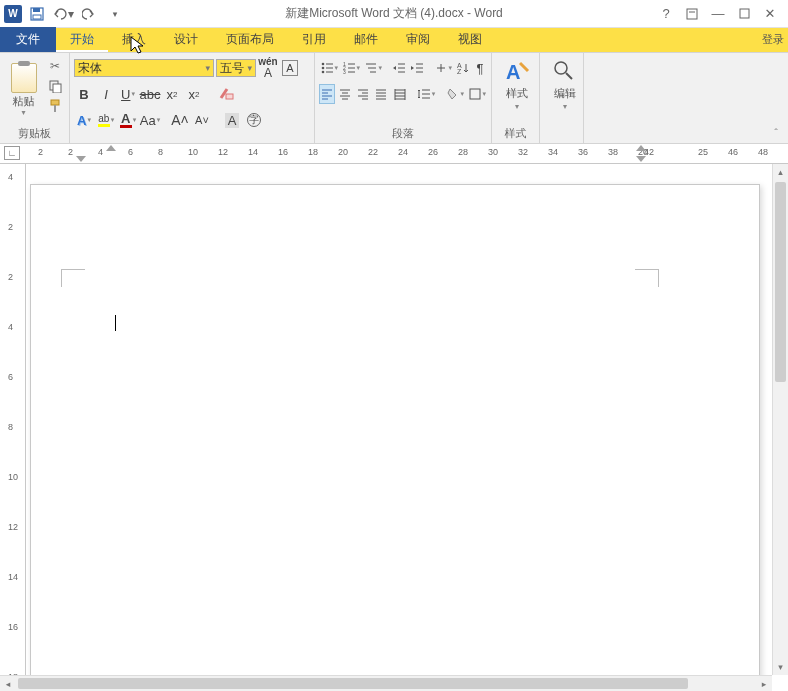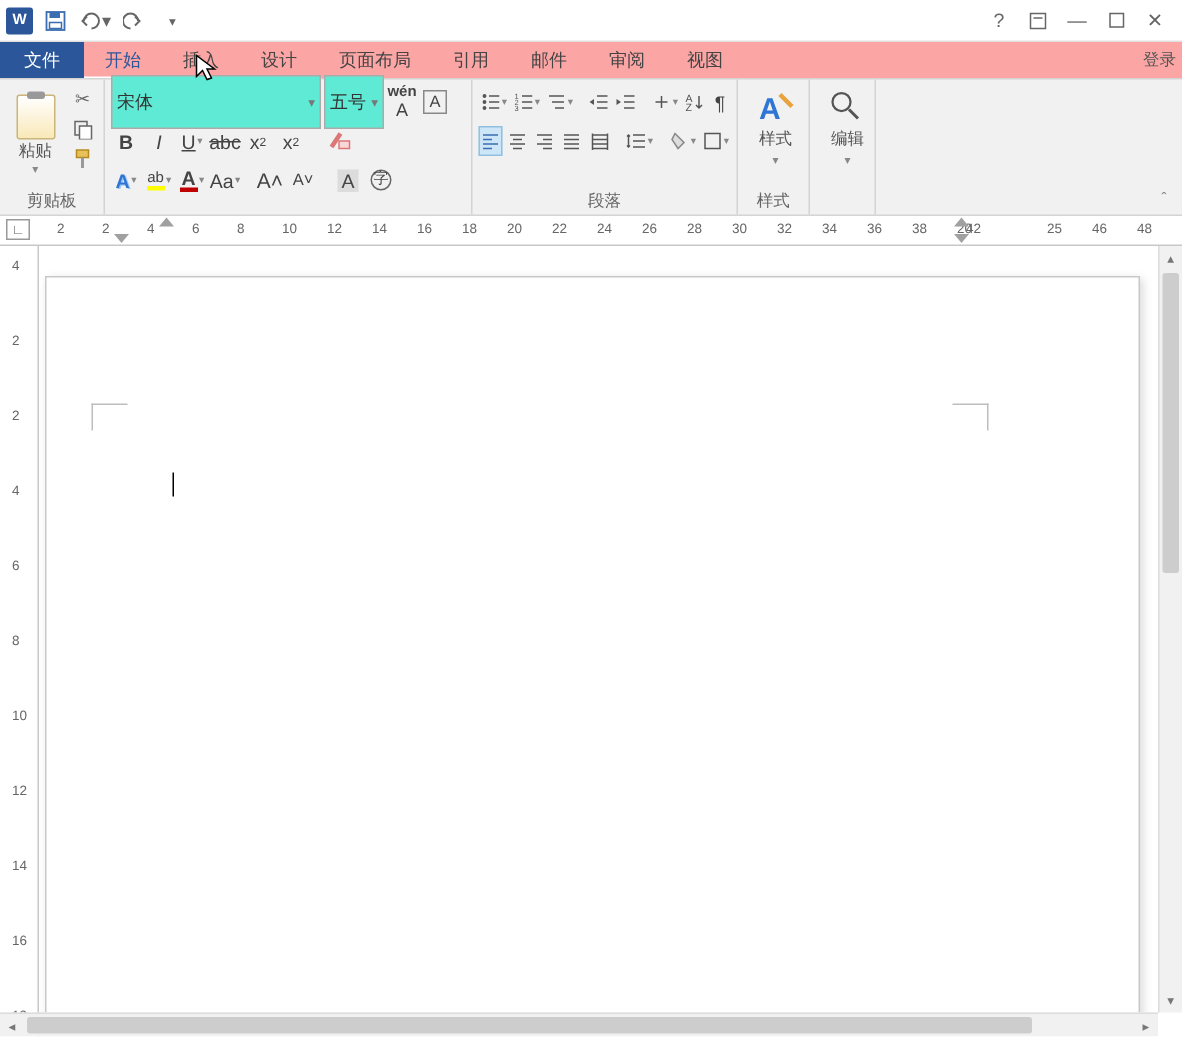--- a/index.html
+++ b/index.html
@@ -9,21 +9,21 @@
 .titlebar { height:28px; background:#fff; display:flex; align-items:center; border-bottom:1px solid #e1e1e1; position:relative; }
 .qat { display:flex; align-items:center; gap:4px; padding-left:4px; }
 .app-icon { width:18px; height:18px; background:#2b579a; color:#fff; display:flex; align-items:center; justify-content:center; font-size:10px; font-weight:bold; border-radius:2px; }
 .qat-btn { width:22px; height:22px; display:flex; align-items:center; justify-content:center; color:#666; cursor:pointer; }
 .title-text { position:absolute; left:50%; transform:translateX(-50%); color:#666; font-size:12px; }
 .win-controls { position:absolute; right:0; display:flex; gap:2px; padding-right:6px; }
 .win-btn { width:24px; height:22px; display:flex; align-items:center; justify-content:center; color:#666; font-size:13px; cursor:pointer; }
 .login-cn { position:absolute; right:0; top:30px; font-size:11px; color:#555; padding:2px 4px; }
 
 
-.tabs { height:24px; display:flex; align-items:center; background:#fca5a5; }
+.tabs { height:24px; display:flex; align-items:flex-end; background:#fde047; }
 .tab { padding:4px 14px; font-size:12px; color:#444; cursor:pointer; position:relative; }
 .tab.file { background:#2b579a; color:#fff; padding:4px 16px; }
 .tab.active { color:#2b579a; }
 .tab.active::after { content:""; position:absolute; left:0; right:0; bottom:0; height:2px; background:#fff; }
 
 
 .ribbon { height:92px; background:#f1f1f1; border-top:1px solid #d4d4d4; border-bottom:1px solid #d4d4d4; display:flex; position:relative; }
 .group { border-right:1px solid #d4d4d4; display:flex; flex-direction:column; justify-content:space-between; padding:2px 4px 0 4px; position:relative; }
 .group-body { flex:1; display:flex; }
 .group-label { font-size:11px; color:#666; text-align:center; padding:1px 0 2px; position:relative; }
@@ -32,21 +32,21 @@
 
 .clip-left { display:flex; flex-direction:column; align-items:center; justify-content:center; width:42px; cursor:pointer; }
 .clip-icon { width:26px; height:30px; background:linear-gradient(#fff,#f9e8b8); border:1px solid #c9b678; border-radius:2px; position:relative; margin-bottom:2px; }
 .clip-icon::before { content:""; position:absolute; top:-3px; left:6px; width:12px; height:5px; background:#999; border-radius:2px; }
 .clip-right { display:flex; flex-direction:column; gap:2px; padding-left:2px; padding-top:2px; }
 .mini-btn { width:20px; height:18px; display:flex; align-items:center; justify-content:center; color:#666; cursor:pointer; font-size:12px; }
 
 
 .font-body { flex-direction:column; width:236px; }
 .font-row { display:flex; align-items:center; gap:2px; height:26px; }
-.combo { height:36px; border:1px solid #ababab; background:#5eead4; display:flex; align-items:center; padding:0 3px; font-size:12px; color:#333; cursor:pointer; }
+.combo { height:18px; border:1px solid #ababab; background:#fde047; display:flex; align-items:center; padding:0 3px; font-size:12px; color:#333; cursor:pointer; }
 .combo .dd { margin-left:auto; font-size:9px; color:#777; }
 .font-name { width:140px; }
 .font-size { width:40px;text-align:right; }
 .ib { width:20px; height:20px; display:flex; align-items:center; justify-content:center; cursor:pointer; font-size:13px; color:#444; border:1px solid transparent; }
 .ib .dd { font-size:7px; margin-left:1px; color:#888; }
 .boxA { border:1px solid #888; width:16px; height:16px; line-height:14px; text-align:center; font-size:11px; }
 .highlight-swatch { width:12px; height:3px; background:#ffff00; }
 .fontcolor-swatch { width:12px; height:3px; background:#c00000; }
 .stack { display:flex; flex-direction:column; align-items:center; line-height:1; }
 
@@ -108,20 +108,21 @@
         <span class="dd">▾</span>
       </div>
     <div class="qat-btn">
         <svg width="14" height="14" viewBox="0 0 14 14">
           <path d="M10 7 A5 5 0 1 0 5 12" fill="none" stroke="#666" stroke-width="1.3"></path>
           <path d="M8 4 L11 7 L8 10" fill="none" stroke="#666" stroke-width="1.3"></path>
         </svg>
       </div>
     <div class="qat-btn" style="font-size:9px;">▾</div>
   </div>
+  <div class="title-text">新建Microsoft Word 文档 (4).docx - Word</div>
   <div class="win-controls">
     <div class="win-btn">?</div>
     <div class="win-btn">
         <svg width="12" height="12">
           <rect x="1" y="1" width="10" height="10" fill="none" stroke="#666"></rect>
           <path d="M3 4h6" stroke="#666"></path>
         </svg>
       </div>
     <div class="win-btn">—</div>
     <div class="win-btn">

